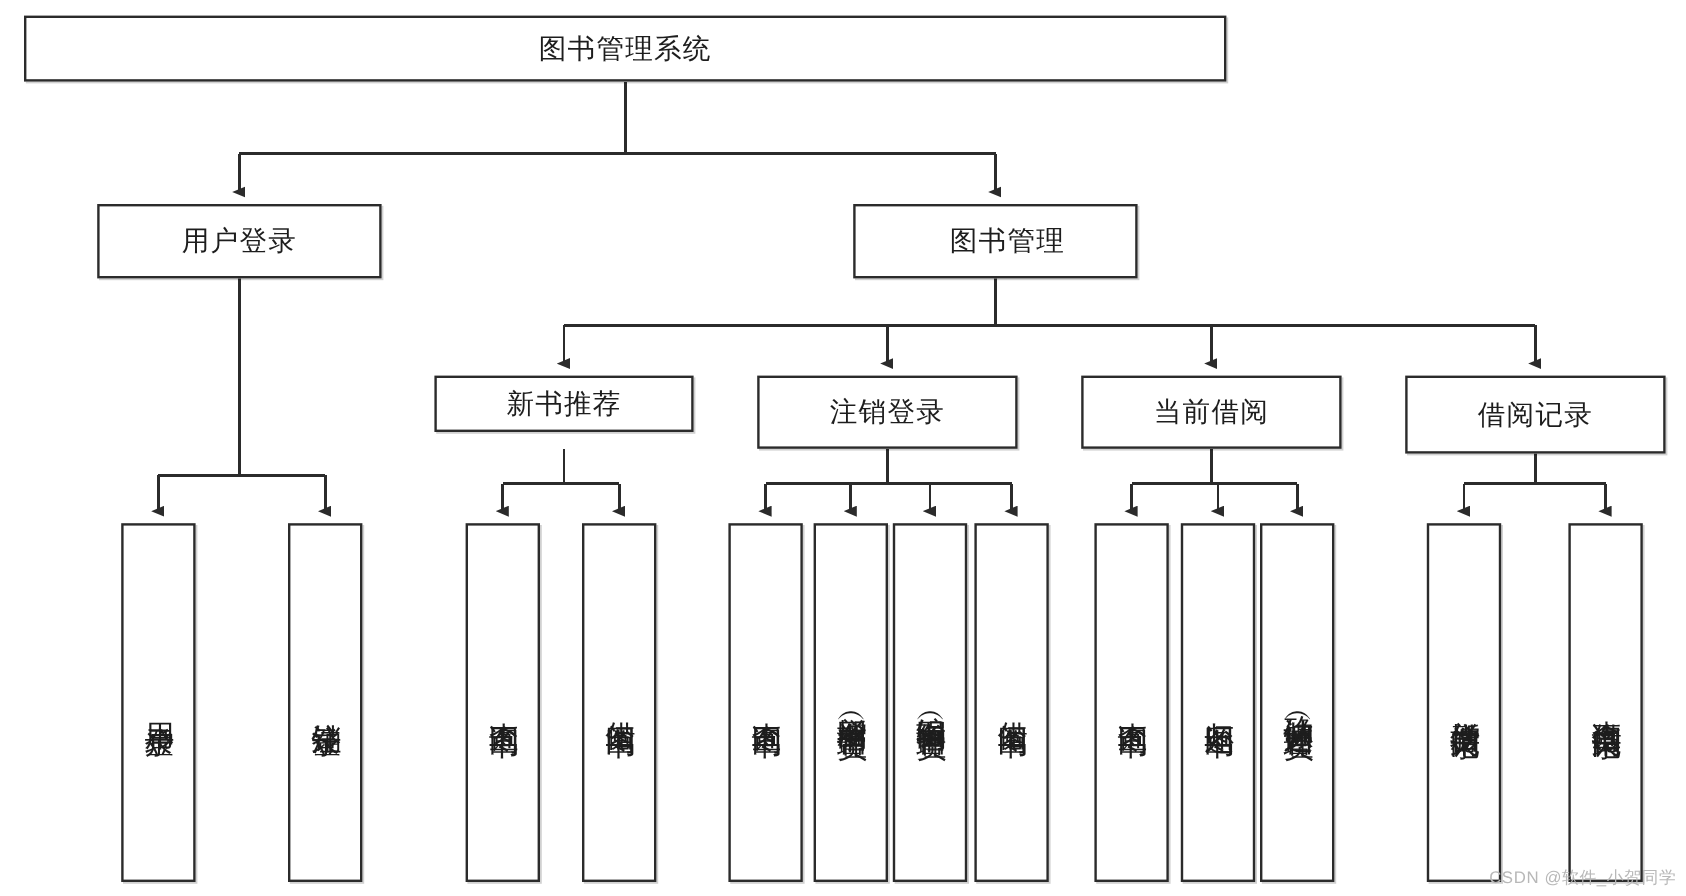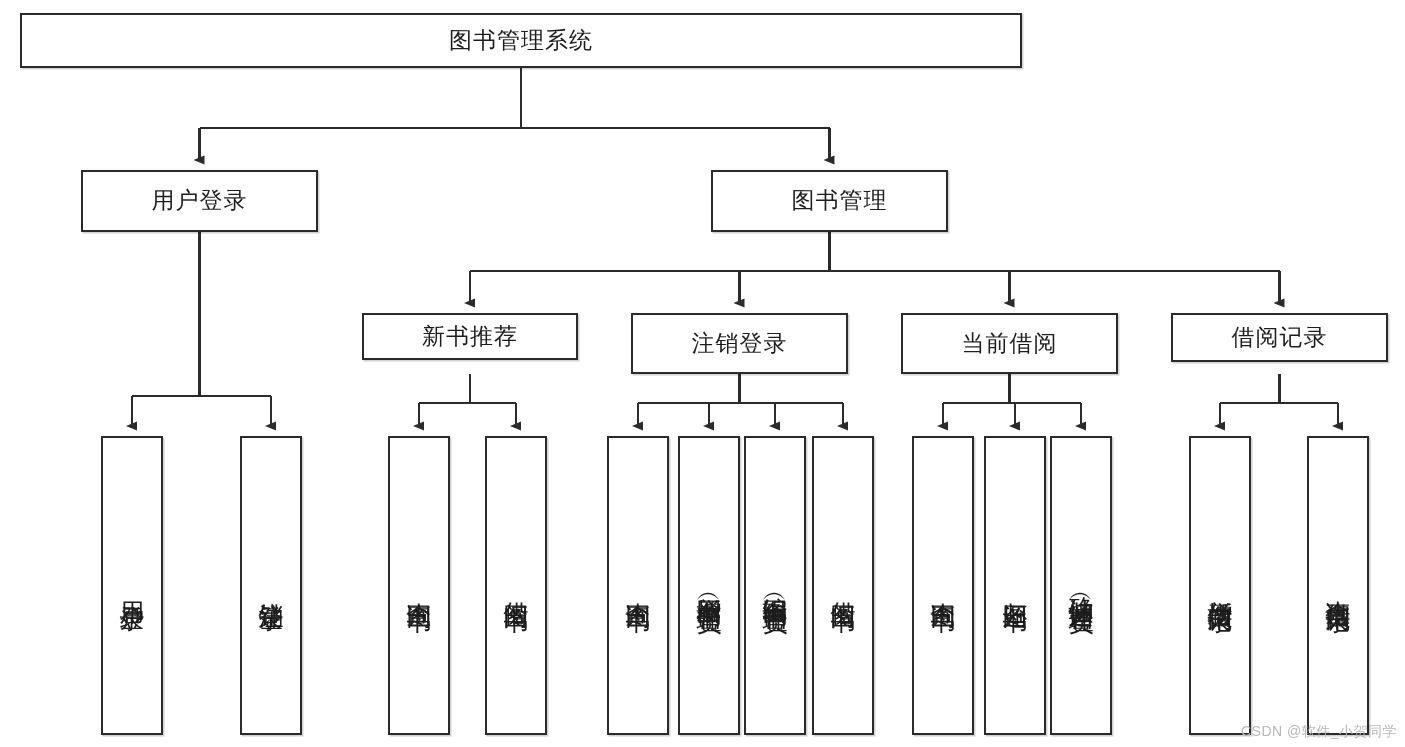--- a/index.html
+++ b/index.html
@@ -123,21 +123,21 @@
   </svg>
 
   <div class="node node-h" id="node-root" style="left: 20px; top: 13px; width: 1002px; height: 55px;">图书管理系统</div>
 
   <div class="node node-h" id="node-l2-0" style="left: 81px; top: 170px; width: 237px; height: 62px;">用户登录</div>
   <div class="node node-h" id="node-l2-1" style="left: 711px; top: 170px; width: 237px; height: 62px; padding-left: 20px;">图书管理</div>
 
   <div class="node node-h" id="node-l3-0" style="left: 362px; top: 313px; width: 216px; height: 47px;">新书推荐</div>
   <div class="node node-h" id="node-l3-1" style="left: 631px; top: 313px; width: 217px; height: 61px;">注销登录</div>
   <div class="node node-h" id="node-l3-2" style="left: 901px; top: 313px; width: 217px; height: 61px;">当前借阅</div>
-  <div class="node node-h" id="node-l3-3" style="left: 1171px; top: 313px; width: 217px; height: 49px;">借阅记录</div>
+  <div class="node node-h" id="node-l3-3" style="left: 1171px; top: 313px; width: 217px; height: 65px;">借阅记录</div>
 
   <div class="node node-v leaf" id="node-leaf-0" style="left: 101px; top: 436px; width: 62px; height: 299px;">用户登录</div>
   <div class="node node-v leaf" id="node-leaf-1" style="left: 240px; top: 436px; width: 62px; height: 299px;">注销登录</div>
   <div class="node node-v leaf" id="node-leaf-2" style="left: 388px; top: 436px; width: 62px; height: 299px;">查询图书</div>
   <div class="node node-v leaf" id="node-leaf-3" style="left: 485px; top: 436px; width: 62px; height: 299px;">借阅图书</div>
   <div class="node node-v leaf" id="node-leaf-4" style="left: 607px; top: 436px; width: 62px; height: 299px;">查询图书</div>
   <div class="node node-v leaf" id="node-leaf-5" style="left: 678px; top: 436px; width: 62px; height: 299px;">新增图书（管理员）</div>
   <div class="node node-v leaf" id="node-leaf-6" style="left: 744px; top: 436px; width: 62px; height: 299px;">编辑图书（管理员）</div>
   <div class="node node-v leaf" id="node-leaf-7" style="left: 812px; top: 436px; width: 62px; height: 299px;">借阅图书</div>
   <div class="node node-v leaf" id="node-leaf-8" style="left: 912px; top: 436px; width: 62px; height: 299px;">查询图书</div>

